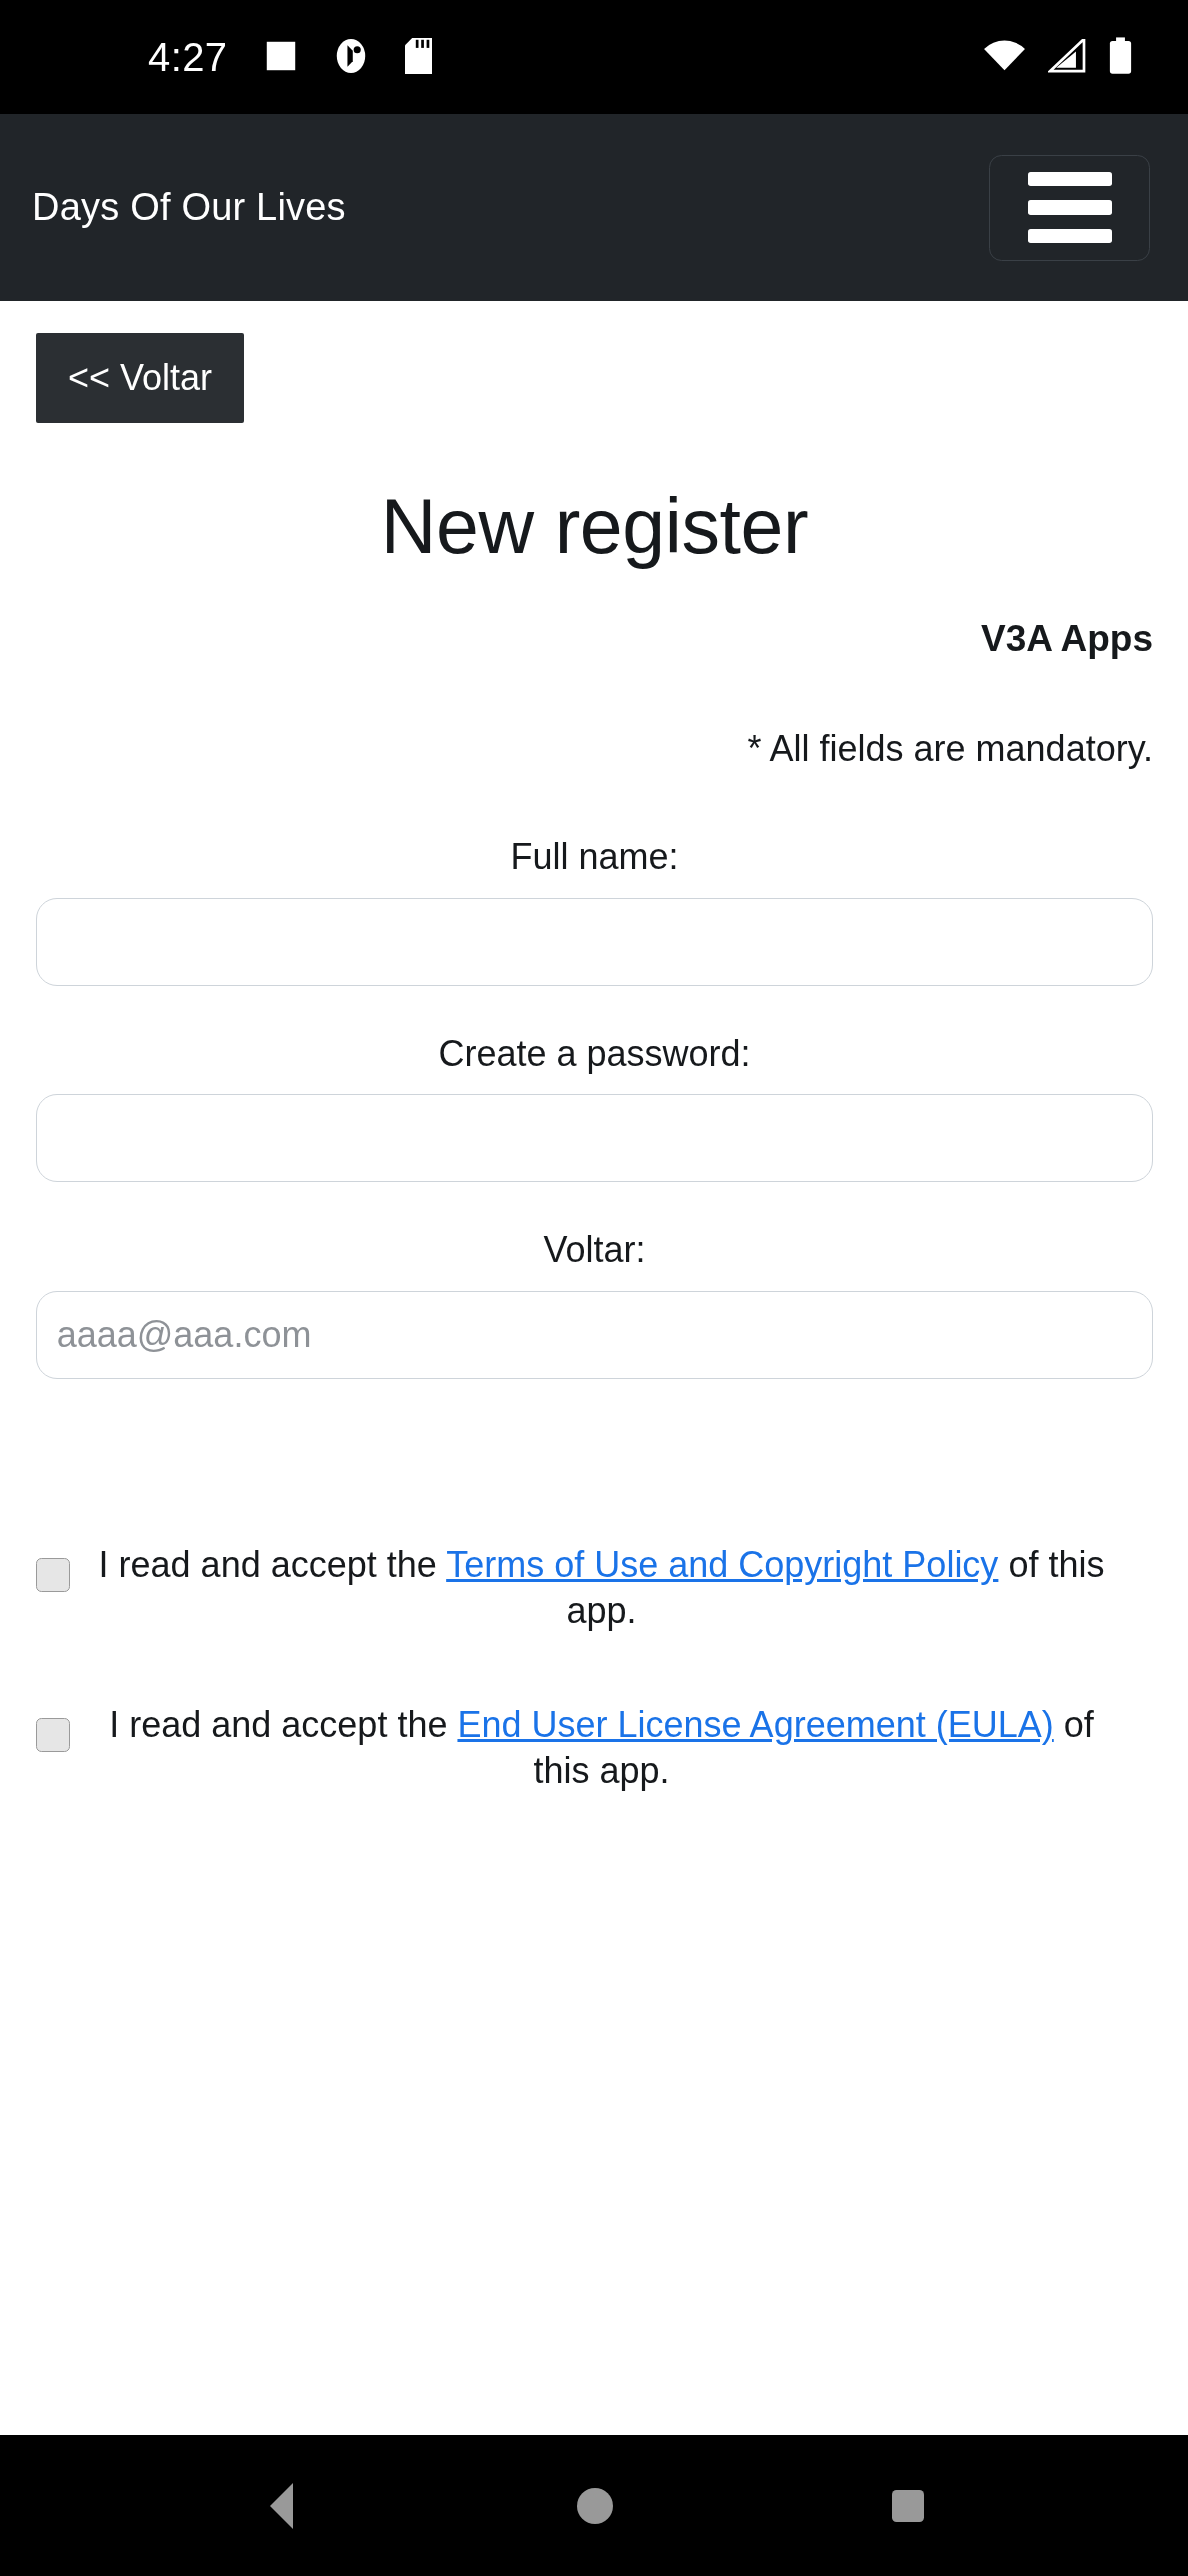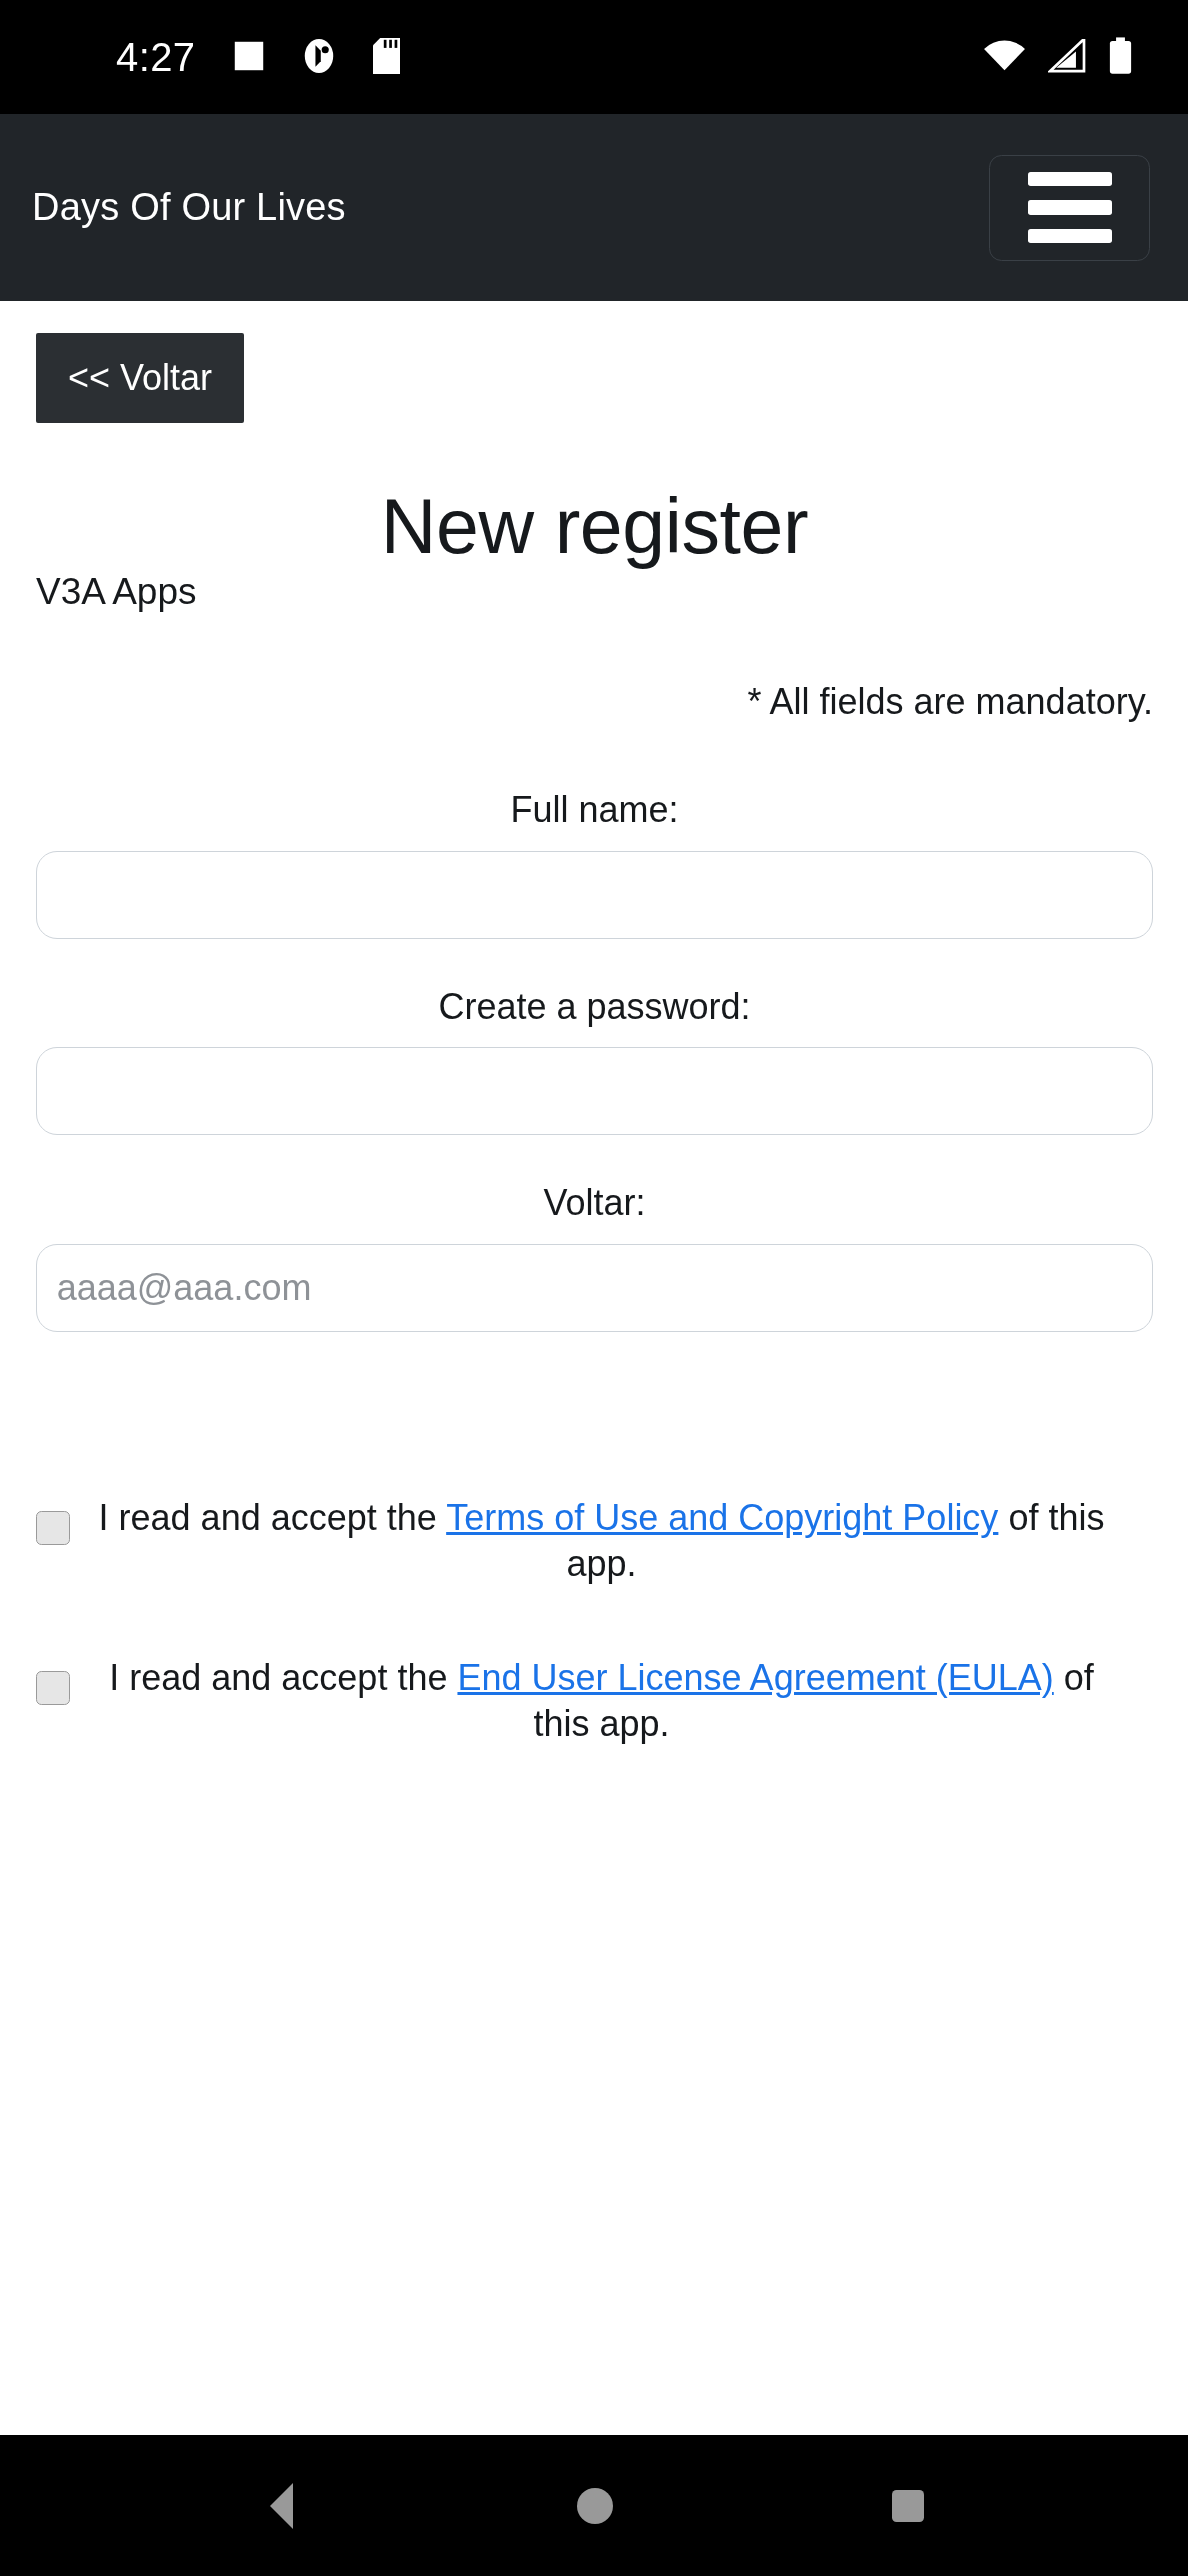--- a/index.html
+++ b/index.html
@@ -28,20 +28,21 @@
     display: flex;
     align-items: center;
     justify-content: space-between;
     padding: 0 39px 0 116px;
     flex: 0 0 auto;
   }
   .status-left {
     display: flex;
     align-items: center;
     gap: 38px;
+    margin-left: 32px;
   }
   .status-clock {
     color: #ffffff;
     font-size: 40px;
     letter-spacing: 0.4px;
   }
   .status-right {
     display: flex;
     align-items: center;
     gap: 23px;
@@ -113,24 +114,25 @@
   #page-title {
     text-align: center;
     font-size: 77px;
     font-weight: 400;
     color: #16191c;
     margin-top: 59px;
     letter-spacing: -0.4px;
   }
 
   #page-subtitle {
-    text-align: left;
+    text-align: right;
     font-size: 37px;
-    font-weight: 400;
-    color: #16191c;
+    font-weight: 700;
+    color: #16191c;
+    margin-top: 47px;
   }
 
   #mandatory-note {
     text-align: right;
     font-size: 36px;
     font-weight: 400;
     color: #16191c;
     margin-top: 68px;
   }
 

